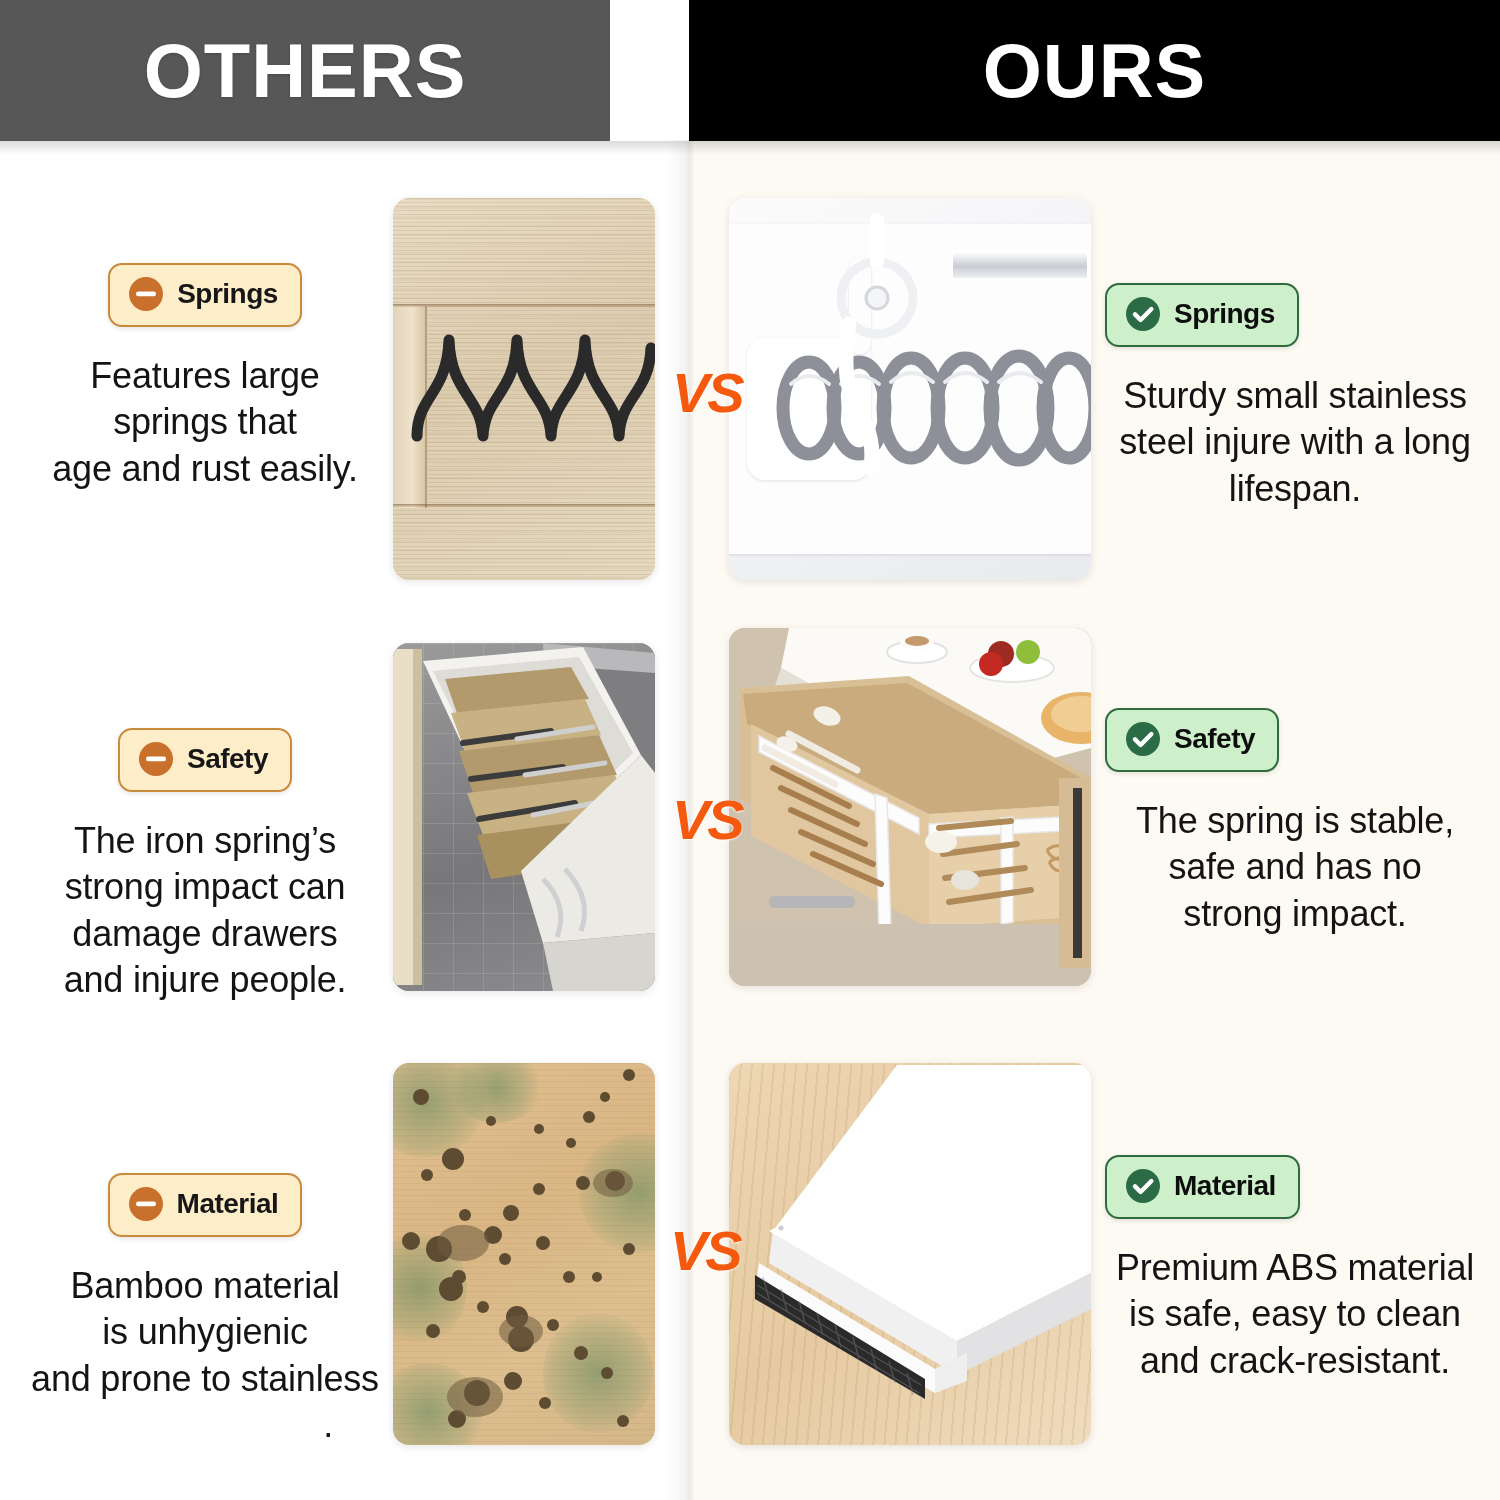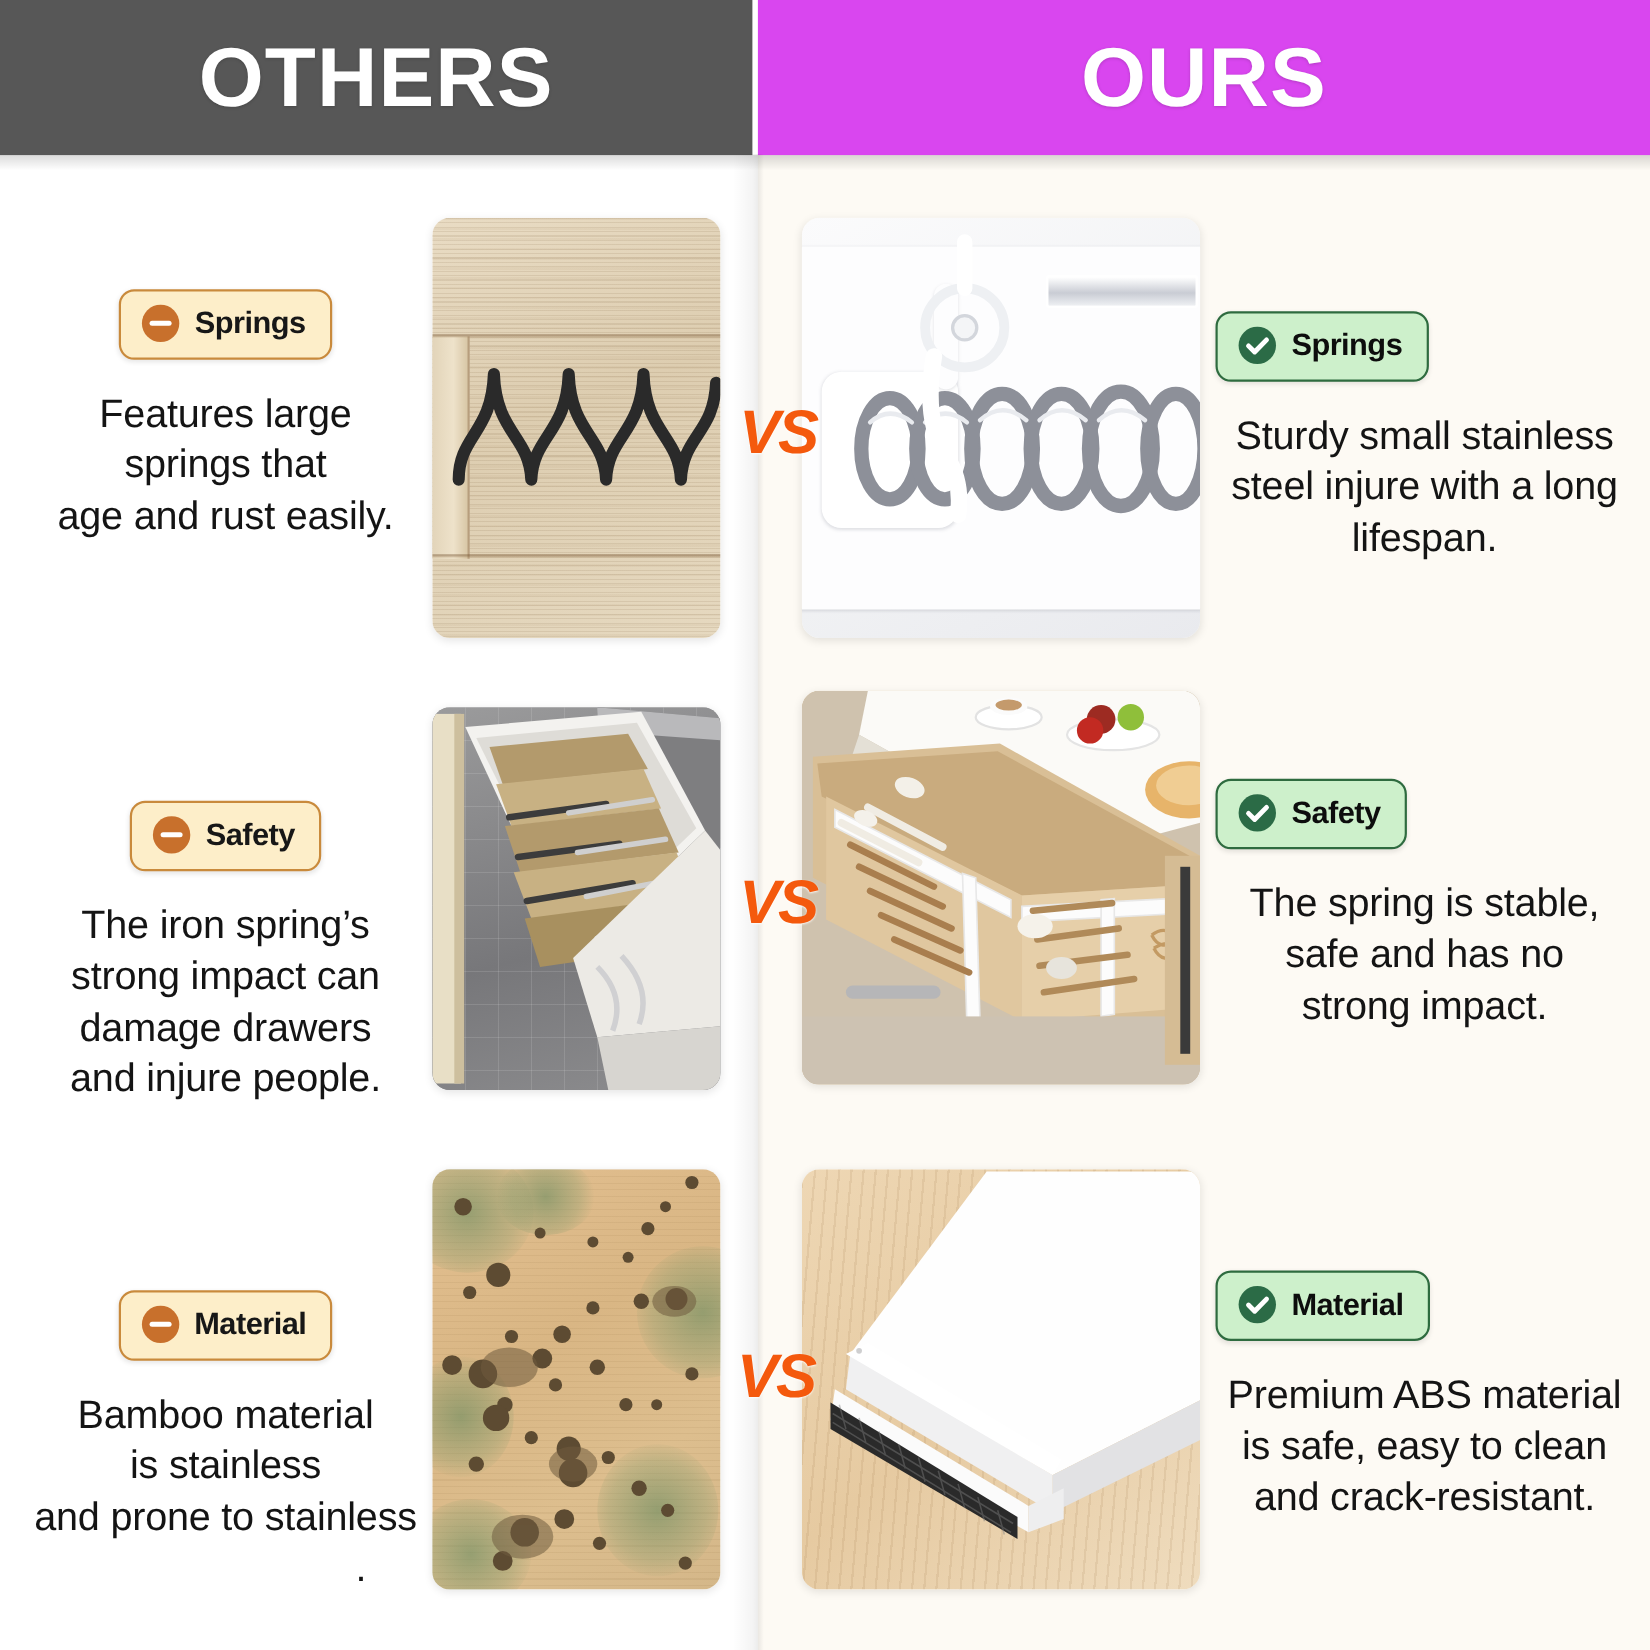--- a/index.html
+++ b/index.html
@@ -26,22 +26,22 @@
        rgba(0,0,0,0.045) 40%,
        rgba(0,0,0,0.075) 50%,
        rgba(255,255,255,0) 62%,
        rgba(255,255,255,0) 100%);
     pointer-events:none;
   }
 
   
   .header { position:absolute; left:0; top:0; width:1500px; height:141px; }
   .hdr-half { position:absolute; top:0; height:141px; display:flex; align-items:center; justify-content:center; }
-  .hdr-left  { left:0;     width:684px;  background:#575757; }
-  .hdr-right { left:689px; width:811px;  background:#d946ef; }
+  .hdr-left  { left:0;     width:610px;  background:#575757; }
+  .hdr-right { left:689px; width:811px;  background:#000000; }
   .hdr-title {
     color:#ffffff;
     font-size:76px;
     font-weight:700;
     letter-spacing:1px;
     line-height:1;
     text-shadow:0 1px 3px rgba(0,0,0,0.18);
     font-family:"Liberation Sans", sans-serif;
   }
   .hdr-shadow {
@@ -425,21 +425,21 @@
     <div class="txt-block txt-left" style="top:128px;">
       <span class="badge badge-con">
         <svg class="ic" viewBox="0 0 40 40">
           <circle cx="20" cy="20" r="17" fill="#C8702C"></circle>
           <rect x="10" y="17.6" width="20" height="4.6" rx="2.3" fill="#FFFFFF"></rect>
         </svg>
         <span class="badge-label">Material</span>
       </span>
       <div class="body-copy">
         <span class="ln">Bamboo material</span>
-        <span class="ln">is stainless</span>
+        <span class="ln">is unhygienic</span>
         <span class="ln">and prone to stainless</span>
         <span class="ln" style="text-align:right; padding-right:52px;">.</span>
       </div>
     </div>
 
     <div class="photo ph-left" style="top:18px; height:382px;">
       <div class="ph-inner mold-scene">
         <div class="mold-green" style="left:-28px; top:-16px; width:120px; height:110px;"></div>
         <div class="mold-green" style="left:186px; top:70px;  width:120px; height:120px;"></div>
         <div class="mold-green" style="left:-22px; top:170px; width:96px;  height:110px;"></div>

